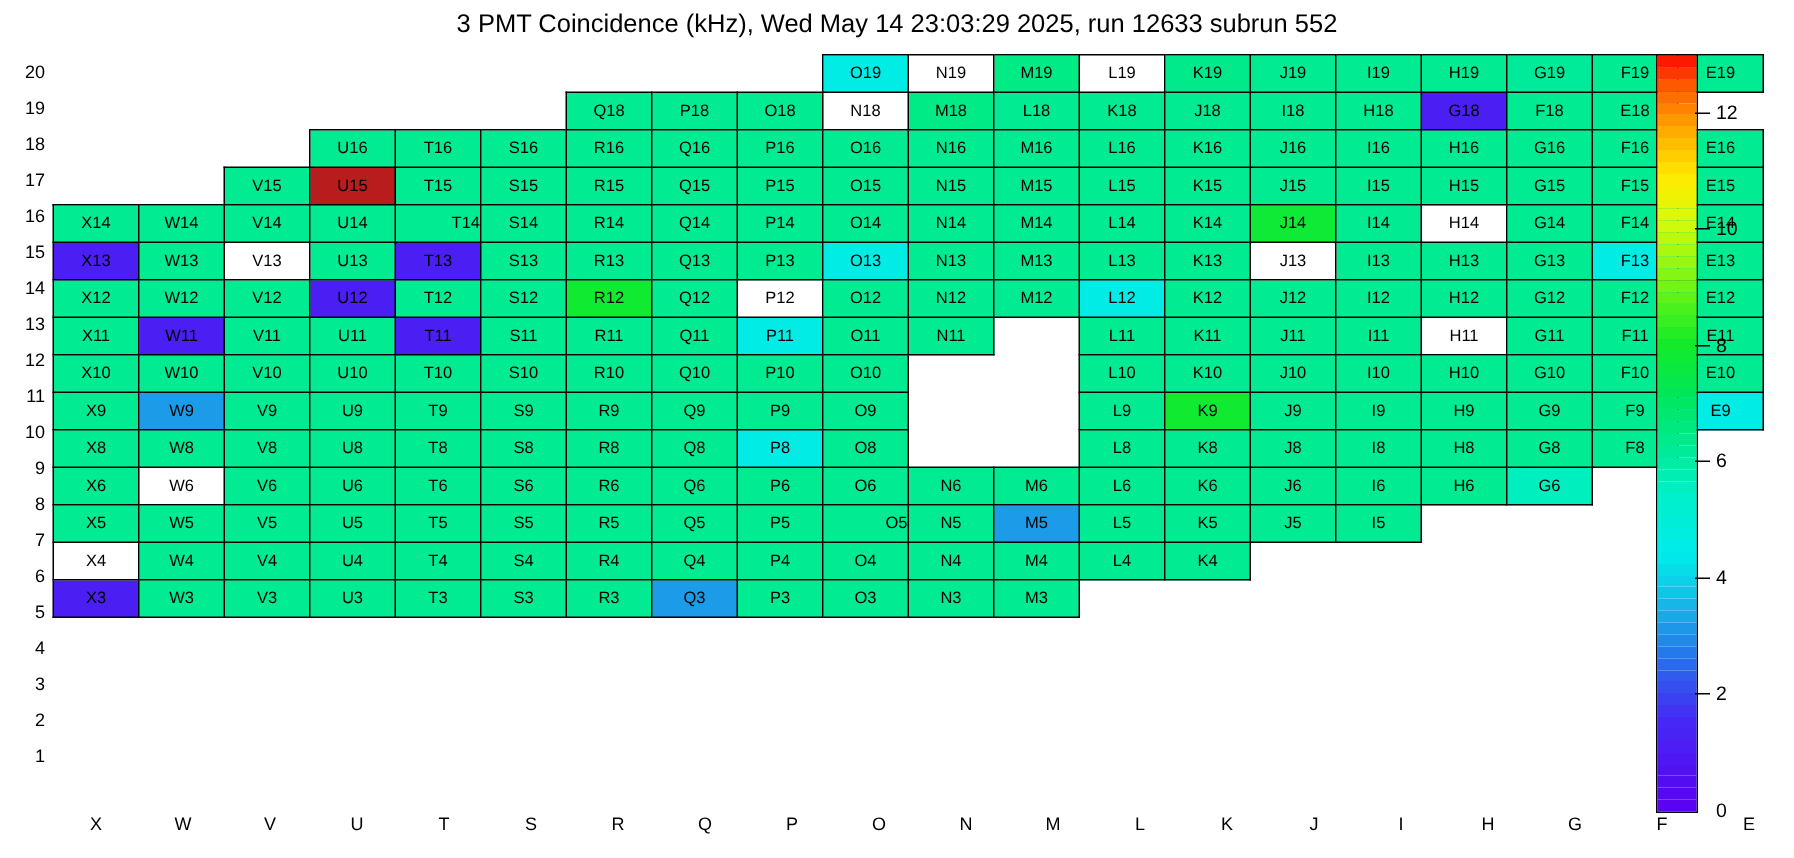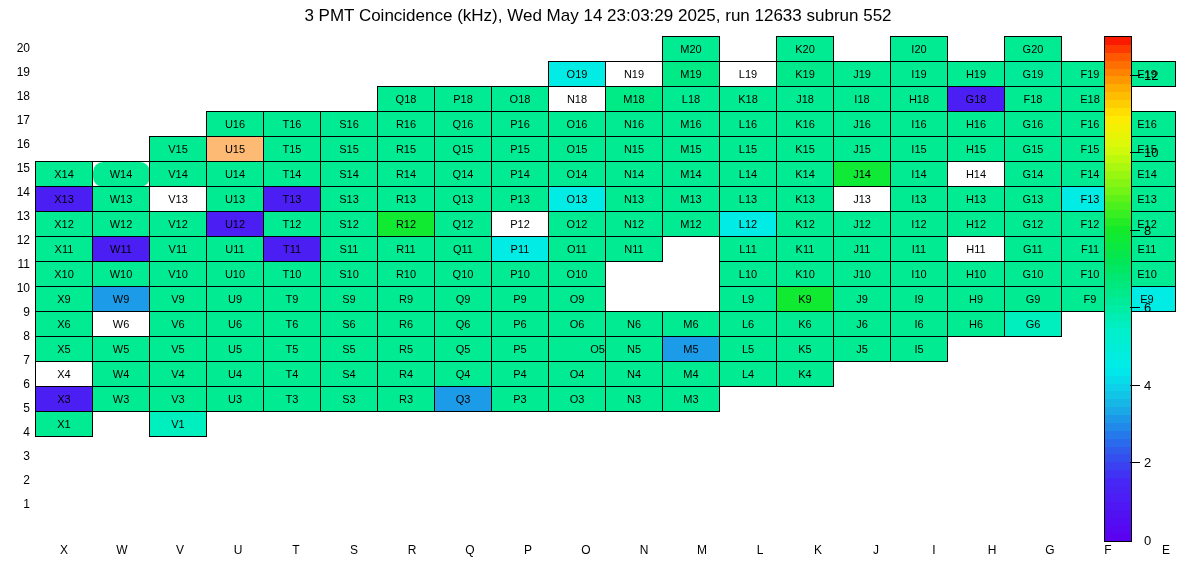--- a/index.html
+++ b/index.html
@@ -82,42 +82,20 @@
           <tr>
             <td class="empty" style="border: none; background: rgb(255, 255, 255);"></td>
             <td class="empty" style="border: none; background: rgb(255, 255, 255);"></td>
             <td class="empty" style="border: none; background: rgb(255, 255, 255);"></td>
             <td class="empty" style="border: none; background: rgb(255, 255, 255);"></td>
             <td class="empty" style="border: none; background: rgb(255, 255, 255);"></td>
             <td class="empty" style="border: none; background: rgb(255, 255, 255);"></td>
             <td class="empty" style="border: none; background: rgb(255, 255, 255);"></td>
             <td class="empty" style="border: none; background: rgb(255, 255, 255);"></td>
             <td class="empty" style="border: none; background: rgb(255, 255, 255);"></td>
-            <td class="empty" style="border: none; background: rgb(255, 255, 255);"></td>
-            <td class="empty" style="border: none; background: rgb(255, 255, 255);"></td>
-            <td style="background: rgb(0, 235, 146);">M20</td>
-            <td class="empty" style="border: none; background: rgb(255, 255, 255);"></td>
-            <td style="background: rgb(0, 235, 146);">K20</td>
-            <td class="empty" style="border: none; background: rgb(255, 255, 255);"></td>
-            <td style="background: rgb(0, 235, 146);">I20</td>
-            <td class="empty" style="border: none; background: rgb(255, 255, 255);"></td>
-            <td style="background: rgb(0, 235, 146);">G20</td>
-            <td class="empty" style="border: none; background: rgb(255, 255, 255);"></td>
-            <td class="empty" style="border: none; background: rgb(255, 255, 255);"></td>
-          </tr>
-          <tr>
-            <td class="empty" style="border: none; background: rgb(255, 255, 255);"></td>
-            <td class="empty" style="border: none; background: rgb(255, 255, 255);"></td>
-            <td class="empty" style="border: none; background: rgb(255, 255, 255);"></td>
-            <td class="empty" style="border: none; background: rgb(255, 255, 255);"></td>
-            <td class="empty" style="border: none; background: rgb(255, 255, 255);"></td>
-            <td class="empty" style="border: none; background: rgb(255, 255, 255);"></td>
-            <td class="empty" style="border: none; background: rgb(255, 255, 255);"></td>
-            <td class="empty" style="border: none; background: rgb(255, 255, 255);"></td>
-            <td class="empty" style="border: none; background: rgb(255, 255, 255);"></td>
             <td style="background: rgb(0, 236, 229);">O19</td>
             <td style="background: rgb(255, 255, 255);">N19</td>
             <td style="background: rgb(0, 234, 133);">M19</td>
             <td style="background: rgb(255, 255, 255);">L19</td>
             <td style="background: rgb(0, 234, 139);">K19</td>
             <td style="background: rgb(0, 235, 146); text-align: center;">J19</td>
             <td style="background: rgb(0, 235, 146);">I19</td>
             <td style="background: rgb(0, 235, 146);">H19</td>
             <td style="background: rgb(0, 235, 153);">G19</td>
             <td style="background: rgb(0, 235, 146);">F19</td>
@@ -164,44 +142,44 @@
             <td style="background: rgb(0, 235, 146);">I16</td>
             <td style="background: rgb(0, 235, 146);">H16</td>
             <td style="background: rgb(0, 235, 146);">G16</td>
             <td style="background: rgb(0, 235, 146);">F16</td>
             <td style="background: rgb(0, 235, 146);">E16</td>
           </tr>
           <tr>
             <td class="empty" style="border: none; background: rgb(255, 255, 255);"></td>
             <td class="empty" style="border: none; background: rgb(255, 255, 255);"></td>
             <td style="background: rgb(0, 235, 146);">V15</td>
-            <td style="background: #fdba74;">U15</td>
+            <td style="background: #b91c1c;">U15</td>
             <td style="background: rgb(0, 235, 146);">T15</td>
             <td style="background: rgb(0, 235, 146);">S15</td>
             <td style="background: rgb(0, 235, 146);">R15</td>
             <td style="background: rgb(0, 235, 146);">Q15</td>
             <td style="background: rgb(0, 235, 146);">P15</td>
             <td style="background: rgb(0, 235, 146);">O15</td>
             <td style="background: rgb(0, 235, 146);">N15</td>
             <td style="background: rgb(0, 235, 146);">M15</td>
             <td style="background: rgb(0, 235, 146);">L15</td>
             <td style="background: rgb(0, 235, 146);">K15</td>
             <td style="background: rgb(0, 235, 146);">J15</td>
             <td style="background: rgb(0, 235, 146);">I15</td>
             <td style="background: rgb(0, 235, 146);">H15</td>
             <td style="background: rgb(0, 235, 146);">G15</td>
             <td style="background: rgb(0, 235, 146);">F15</td>
             <td style="background: rgb(0, 235, 146);">E15</td>
           </tr>
           <tr>
             <td style="background: rgb(0, 235, 146);">X14</td>
-            <td style="background: rgb(0, 235, 146); border-radius: 10px;">W14</td>
+            <td style="background: rgb(0, 235, 146);">W14</td>
             <td style="background: rgb(0, 235, 146);">V14</td>
             <td style="background: rgb(0, 235, 146);">U14</td>
-            <td style="background: rgb(0, 235, 146);">T14</td>
+            <td style="background: rgb(0, 235, 146); text-align: right;">T14</td>
             <td style="background: rgb(0, 235, 146);">S14</td>
             <td style="background: rgb(0, 235, 146);">R14</td>
             <td style="background: rgb(0, 235, 146);">Q14</td>
             <td style="background: rgb(0, 235, 146);">P14</td>
             <td style="background: rgb(0, 235, 146);">O14</td>
             <td style="background: rgb(0, 235, 146);">N14</td>
             <td style="background: rgb(0, 235, 146);">M14</td>
             <td style="background: rgb(0, 235, 146);">L14</td>
             <td style="background: rgb(0, 235, 146);">K14</td>
             <td style="background: rgb(14, 234, 54);">J14</td>
@@ -315,20 +293,42 @@
             <td style="background: rgb(0, 235, 146);">L9</td>
             <td style="background: rgb(16, 234, 49);">K9</td>
             <td style="background: rgb(0, 235, 146);">J9</td>
             <td style="background: rgb(0, 235, 146);">I9</td>
             <td style="background: rgb(0, 235, 146);">H9</td>
             <td style="background: rgb(0, 235, 146);">G9</td>
             <td style="background: rgb(0, 235, 146);">F9</td>
             <td style="background: rgb(0, 236, 229);">E9</td>
           </tr>
           <tr>
+            <td style="background: rgb(0, 235, 146);">X8</td>
+            <td style="background: rgb(0, 235, 146);">W8</td>
+            <td style="background: rgb(0, 235, 146);">V8</td>
+            <td style="background: rgb(0, 235, 146);">U8</td>
+            <td style="background: rgb(0, 235, 146);">T8</td>
+            <td style="background: rgb(0, 235, 146);">S8</td>
+            <td style="background: rgb(0, 235, 146);">R8</td>
+            <td style="background: rgb(0, 235, 146);">Q8</td>
+            <td style="background: rgb(0, 236, 229);">P8</td>
+            <td style="background: rgb(0, 235, 146);">O8</td>
+            <td class="empty" style="border: none; background: rgb(255, 255, 255);"></td>
+            <td class="empty" style="border: none; background: rgb(255, 255, 255);"></td>
+            <td style="background: rgb(0, 235, 146);">L8</td>
+            <td style="background: rgb(0, 235, 146);">K8</td>
+            <td style="background: rgb(0, 235, 146);">J8</td>
+            <td style="background: rgb(0, 235, 146);">I8</td>
+            <td style="background: rgb(0, 235, 146);">H8</td>
+            <td style="background: rgb(0, 235, 146);">G8</td>
+            <td style="background: rgb(0, 235, 146);">F8</td>
+            <td class="empty" style="border: none; background: rgb(255, 255, 255);"></td>
+          </tr>
+          <tr>
             <td style="background: rgb(0, 235, 146);">X6</td>
             <td style="background: rgb(255, 255, 255);">W6</td>
             <td style="background: rgb(0, 235, 146);">V6</td>
             <td style="background: rgb(0, 235, 146);">U6</td>
             <td style="background: rgb(0, 235, 146);">T6</td>
             <td style="background: rgb(0, 235, 146);">S6</td>
             <td style="background: rgb(0, 235, 146);">R6</td>
             <td style="background: rgb(0, 235, 146);">Q6</td>
             <td style="background: rgb(0, 235, 146);">P6</td>
             <td style="background: rgb(0, 235, 146);">O6</td>
@@ -393,42 +393,20 @@
             <td style="background: rgb(0, 235, 146);">V3</td>
             <td style="background: rgb(0, 235, 146);">U3</td>
             <td style="background: rgb(0, 235, 146);">T3</td>
             <td style="background: rgb(0, 235, 146);">S3</td>
             <td style="background: rgb(0, 235, 146);">R3</td>
             <td style="background: rgb(28, 156, 232);">Q3</td>
             <td style="background: rgb(0, 235, 146);">P3</td>
             <td style="background: rgb(0, 235, 146);">O3</td>
             <td style="background: rgb(0, 235, 146);">N3</td>
             <td style="background: rgb(0, 235, 146);">M3</td>
-            <td class="empty" style="border: none; background: rgb(255, 255, 255);"></td>
-            <td class="empty" style="border: none; background: rgb(255, 255, 255);"></td>
-            <td class="empty" style="border: none; background: rgb(255, 255, 255);"></td>
-            <td class="empty" style="border: none; background: rgb(255, 255, 255);"></td>
-            <td class="empty" style="border: none; background: rgb(255, 255, 255);"></td>
-            <td class="empty" style="border: none; background: rgb(255, 255, 255);"></td>
-            <td class="empty" style="border: none; background: rgb(255, 255, 255);"></td>
-            <td class="empty" style="border: none; background: rgb(255, 255, 255);"></td>
-          </tr>
-          <tr>
-            <td style="background: rgb(0, 235, 146);">X1</td>
-            <td class="empty" style="border: none; background: rgb(255, 255, 255);"></td>
-            <td style="background: rgb(0, 239, 191);">V1</td>
-            <td class="empty" style="border: none; background: rgb(255, 255, 255);"></td>
-            <td class="empty" style="border: none; background: rgb(255, 255, 255);"></td>
-            <td class="empty" style="border: none; background: rgb(255, 255, 255);"></td>
-            <td class="empty" style="border: none; background: rgb(255, 255, 255);"></td>
-            <td class="empty" style="border: none; background: rgb(255, 255, 255);"></td>
-            <td class="empty" style="border: none; background: rgb(255, 255, 255);"></td>
-            <td class="empty" style="border: none; background: rgb(255, 255, 255);"></td>
-            <td class="empty" style="border: none; background: rgb(255, 255, 255);"></td>
-            <td class="empty" style="border: none; background: rgb(255, 255, 255);"></td>
             <td class="empty" style="border: none; background: rgb(255, 255, 255);"></td>
             <td class="empty" style="border: none; background: rgb(255, 255, 255);"></td>
             <td class="empty" style="border: none; background: rgb(255, 255, 255);"></td>
             <td class="empty" style="border: none; background: rgb(255, 255, 255);"></td>
             <td class="empty" style="border: none; background: rgb(255, 255, 255);"></td>
             <td class="empty" style="border: none; background: rgb(255, 255, 255);"></td>
             <td class="empty" style="border: none; background: rgb(255, 255, 255);"></td>
             <td class="empty" style="border: none; background: rgb(255, 255, 255);"></td>
           </tr>
         </tbody>

